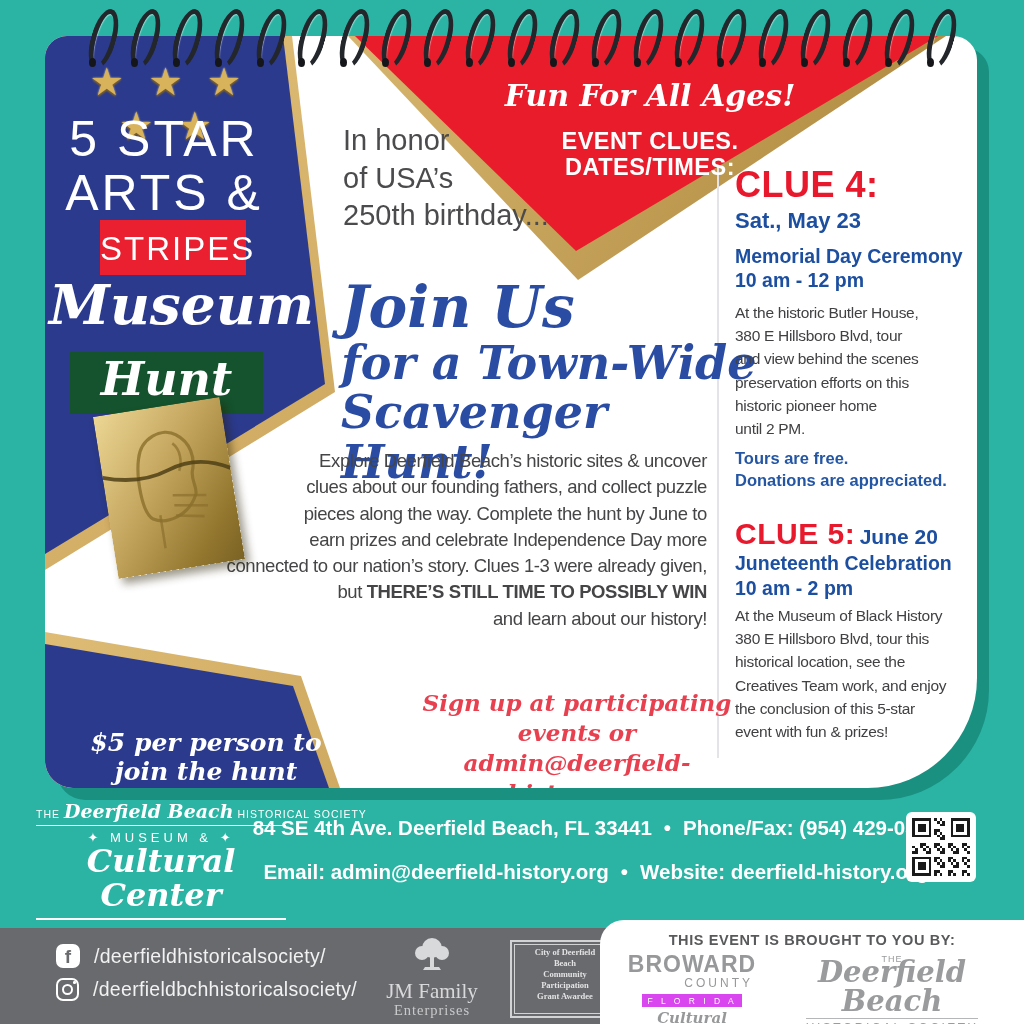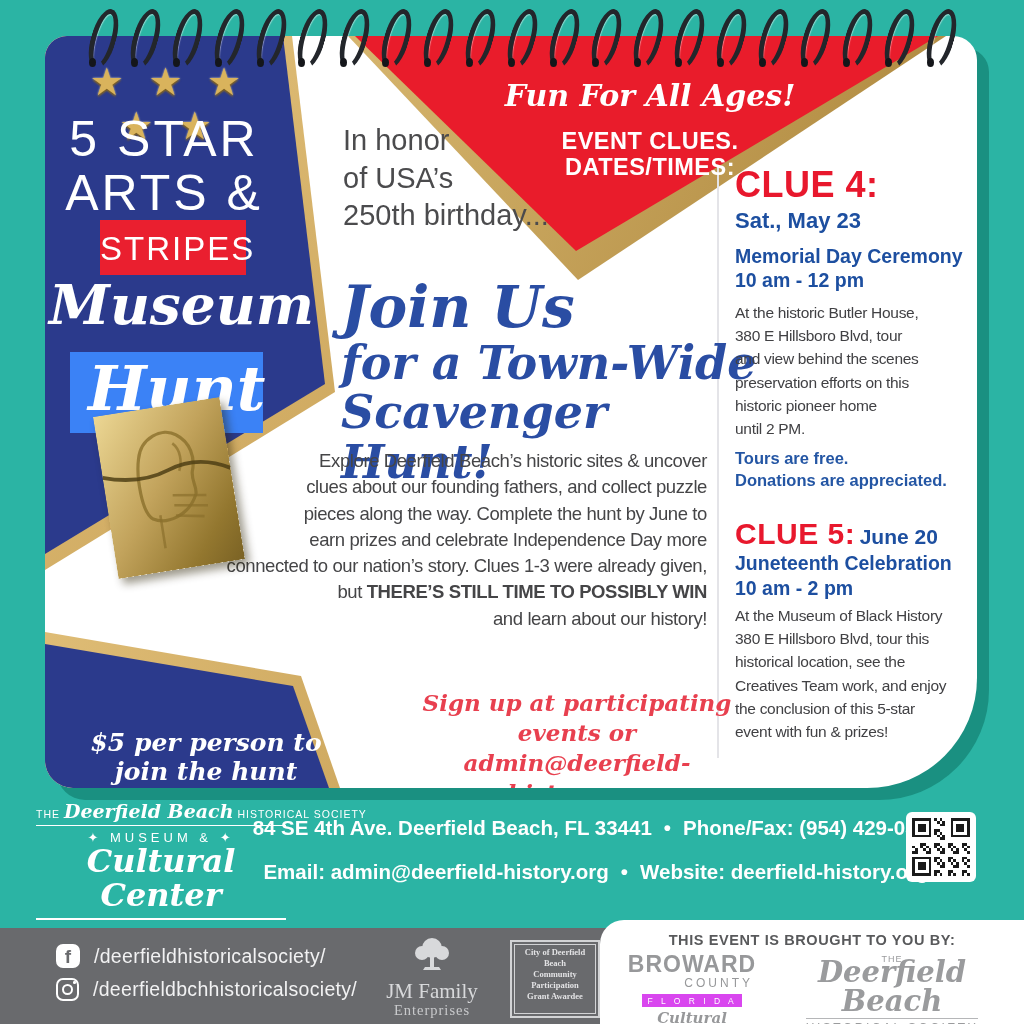--- a/index.html
+++ b/index.html
@@ -48,22 +48,22 @@
   
   .stars{left:18px;top:24px;width:212px;text-align:center;font-size:38px;letter-spacing:7px;
     color:#d9b35c;text-shadow:0 2px 2px #7a5c1d,0 0 2px #fff3c9;}
   .t5star{left:8px;width:222px;text-align:center;color:#fff;font-weight:400;
     letter-spacing:3px;font-size:50px;}
   .l1{top:74px;} .l2{top:128px;}
   .stripes-box{left:55px;top:184px;width:146px;background:#ea1f2f;color:#fff;
     text-align:center;font-size:33px;letter-spacing:2px;padding:10px 0 7px;}
   .script{font-family:"DejaVu Serif", serif;font-style:italic;font-weight:bold;}
   .history{left:4px;top:236px;width:230px;text-align:center;color:#fff;font-size:55px;}
-  .hunt-box{left:25px;top:316px;width:157px;background:#3b82f6;color:#fff;
-    text-align:center;font-size:62px;padding:0 18px 8px;}
+  .hunt-box{left:25px;top:316px;width:157px;background:#14532d;color:#fff;
+    text-align:center;font-size:46px;padding:0 18px 8px;}
 
   
   .fun{left:455px;top:42px;width:300px;text-align:center;color:#fff;font-size:30px;}
   .event-clues{left:465px;top:92px;width:280px;text-align:center;color:#fff;
     font-weight:bold;font-size:23.5px;line-height:1.12;letter-spacing:.5px;}
 
   
   .intro{left:298px;top:86px;width:240px;font-size:29px;line-height:1.3;color:#4b4b4d;
     white-space:pre-line;}
   .headline{left:296px;top:240px;width:430px;color:#2a4da3;line-height:1.08;}
@@ -121,21 +121,21 @@
     border:2px solid #fff;border-radius:50%;}
   .ig-ic::after{content:"";position:absolute;right:1.5px;top:1.5px;width:2.5px;height:2.5px;
     background:#fff;border-radius:50%;}
   .jm{left:362px;top:936px;width:140px;text-align:center;color:#d8d9db;
     font-family:"Liberation Serif", serif;}
   .jm-name{font-size:21px;margin-top:1px;}
   .jm-sub{font-size:14.5px;letter-spacing:1px;margin-top:-2px;color:#c9cacc;}
   .grant{left:510px;top:940px;width:66px;height:64px;border:2px solid #d2d3d5;
     box-shadow:inset 0 0 0 2px #696a6d,inset 0 0 0 3px #d2d3d5;
     color:#e3e3e5;font-family:"Liberation Serif", serif;font-weight:bold;
-    font-size:8.5px;line-height:1.3;text-align:center;padding:5px 10px;}
+    font-size:8.5px;line-height:1.3;text-align:center;padding:5px 20px;}
   .sponsor{left:600px;top:920px;width:424px;height:104px;background:#fff;
     border-radius:24px 0 0 0;}
   .sp-head{text-align:center;margin-top:12px;color:#58595b;font-weight:bold;
     font-size:14.5px;letter-spacing:.6px;}
   .sp-logos{display:flex;justify-content:center;align-items:flex-start;gap:30px;margin-top:6px;}
   .broward{width:130px;text-align:center;color:#97989a;}
   .bro-1{font-size:23px;font-weight:bold;letter-spacing:1px;line-height:.95;}
   .bro-2{font-size:12px;letter-spacing:3px;text-align:right;padding-right:4px;}
   .bro-3{display:inline-block;background:#d946ef;color:#fff;font-size:8.5px;
     letter-spacing:3px;padding:1.5px 5px;margin-top:2px;}

